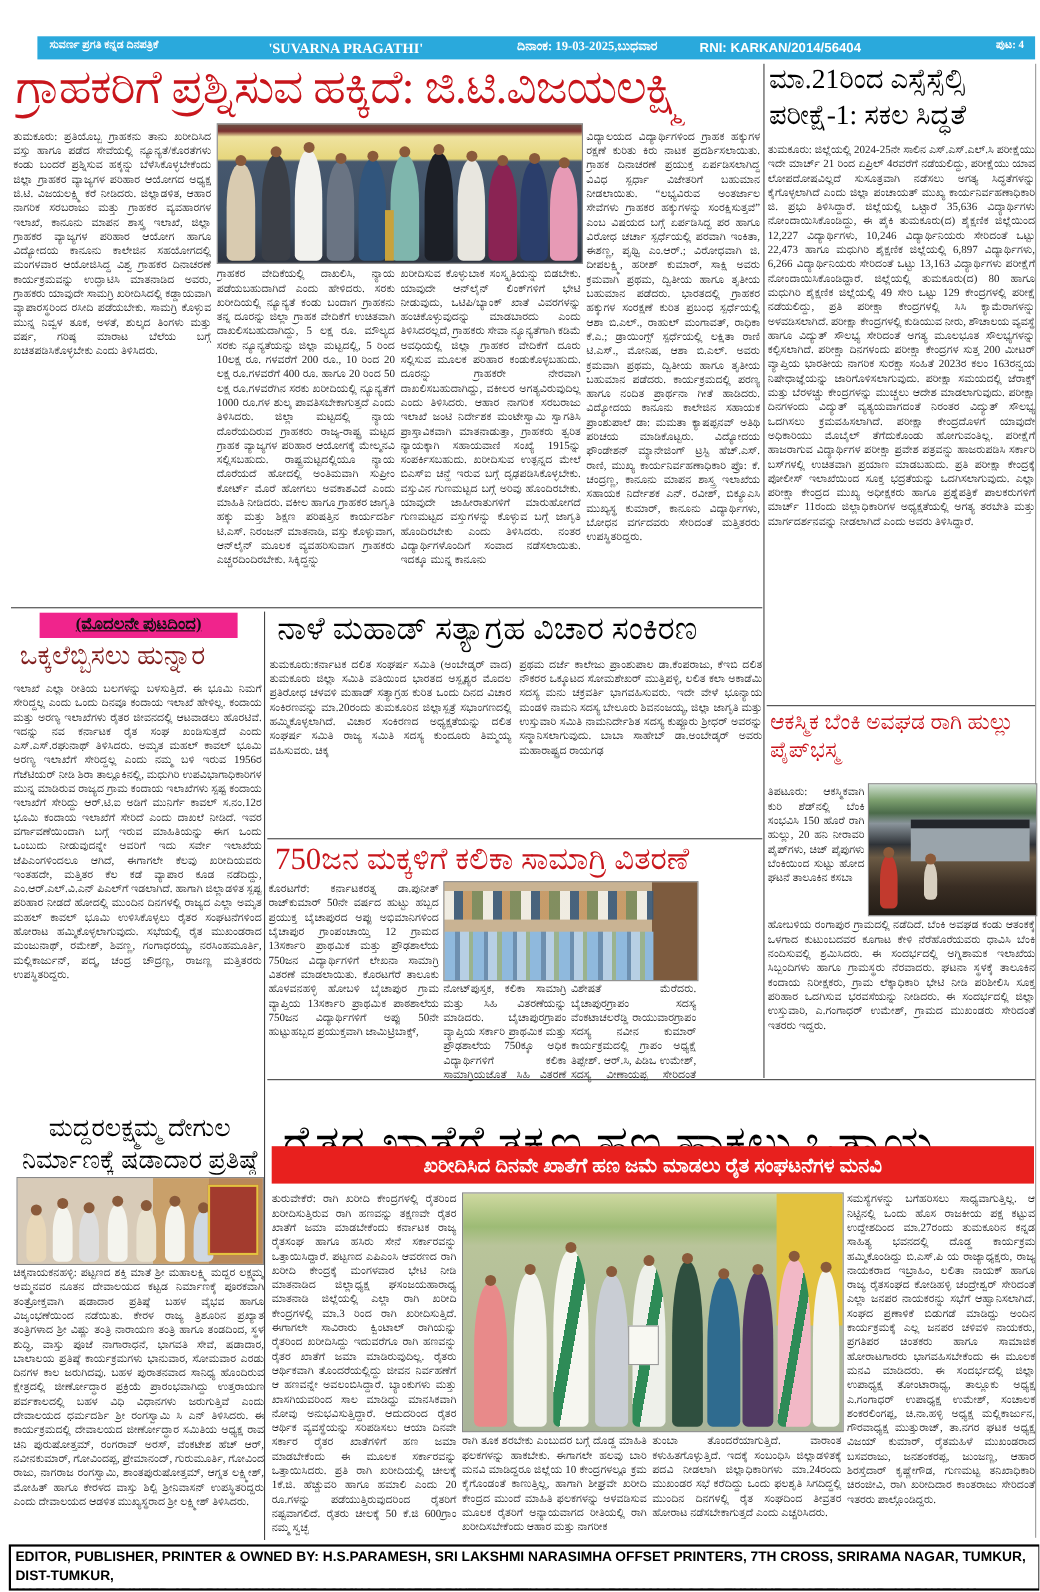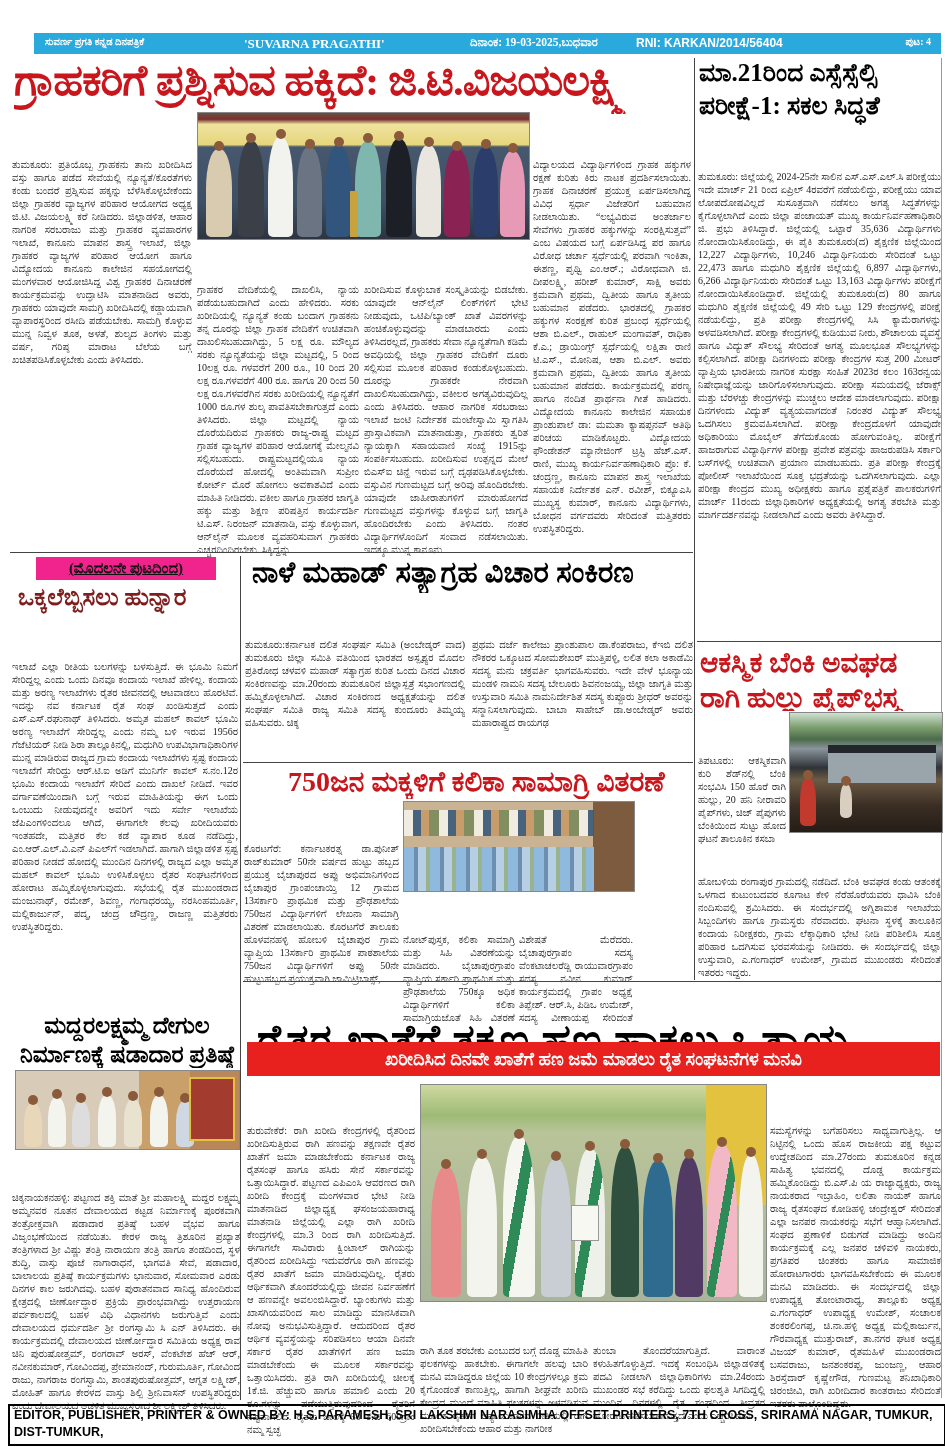--- a/index.html
+++ b/index.html
@@ -5,24 +5,24 @@
   html,body{margin:0;padding:0;background:#ffffff;}
   #page{position:relative;width:945px;height:1447px;background:#ffffff;overflow:hidden;
         font-family:"Liberation Serif", serif;color:#1a1a1a;}
   .bar{position:absolute;left:34px;top:33px;width:907px;height:21px;background:#2aa9dc;color:#ffffff;}
   .bar span{position:absolute;top:3px;white-space:nowrap;}
   .m-kn{left:11px;font-size:10px;font-weight:bold;}
   .m-en{left:210px;font-size:13px;font-weight:bold;font-family:"Liberation Serif",serif;}
   .m-date{left:436px;font-size:11.5px;font-weight:bold;}
   .m-rni{left:602px;font-size:12px;font-weight:bold;font-family:"Liberation Sans",sans-serif;}
   .m-page{right:10px;font-size:10px;font-weight:bold;}
-  .hl{position:absolute;font-weight:bold;overflow:hidden;}
+  .hl{position:absolute;font-weight:normal;overflow:hidden;}
   .red{color:#c8161c;}
   .col{position:absolute;font-size:10px;line-height:1.3;text-align:justify;overflow:hidden;
-       word-break:break-word;margin-top:40px;}
+       word-break:break-word;}
   .rule-v{position:absolute;width:1px;background:#444;}
   .rule-h{position:absolute;height:1px;background:#444;}
   .photo{position:absolute;overflow:hidden;border:1px solid #888;}
   .p{position:absolute;border-radius:45% 45% 5px 5px;}
   .p::before{content:"";position:absolute;top:-8px;left:50%;transform:translateX(-50%);
              width:10px;height:10px;border-radius:50%;background:#8a5a3a;}
   .tag{position:absolute;background:#f0248c;color:#111;font-weight:bold;font-size:15px;
        text-align:center;line-height:23px;overflow:hidden;}
   .banner{position:absolute;background:#e8201e;color:#ffffff;font-weight:bold;font-size:18px;
           text-align:center;line-height:34px;overflow:hidden;}
@@ -77,35 +77,35 @@
   <div class="tag" style="left:36px;top:557px;width:180px;height:23px;text-decoration:underline;">(ಮೊದಲನೇ ಪುಟದಿಂದ)</div>
   <div class="hl" style="left:18px;top:584px;width:214px;height:32px;font-size:24px;color:#7f1d1d;">ಒಕ್ಕಲೆಬ್ಬಿಸಲು ಹುನ್ನಾರ</div>
   <div class="col" style="left:12px;top:620px;width:226px;height:389px;">ಇಲಾಖೆ ಎಲ್ಲಾ ರೀತಿಯ ಬಲಗಳನ್ನು ಬಳಸುತ್ತಿದೆ. ಈ ಭೂಮಿ ನಿಮಗೆ ಸೇರಿದ್ದಲ್ಲ ಎಂದು ಒಂದು ದಿನವೂ ಕಂದಾಯ ಇಲಾಖೆ ಹೇಳಿಲ್ಲ. ಕಂದಾಯ ಮತ್ತು ಅರಣ್ಯ ಇಲಾಖೆಗಳು ರೈತರ ಜೀವನದಲ್ಲಿ ಆಟವಾಡಲು ಹೊರಟಿವೆ. ಇದನ್ನು ನವ ಕರ್ನಾಟಕ ರೈತ ಸಂಘ ಖಂಡಿಸುತ್ತದೆ ಎಂದು ಎಸ್.ಎಸ್.ರಘುನಾಥ್ ತಿಳಿಸಿದರು. ಅಮೃತ ಮಹಲ್ ಕಾವಲ್ ಭೂಮಿ ಅರಣ್ಯ ಇಲಾಖೆಗೆ ಸೇರಿದ್ದಲ್ಲ ಎಂದು ನಮ್ಮ ಬಳಿ ಇರುವ 1956ರ ಗೆಜೆಟಿಯರ್ ನೀಡಿ ಶಿರಾ ತಾಲ್ಲೂಕಿನಲ್ಲಿ, ಮಧುಗಿರಿ ಉಪವಿಭಾಗಾಧಿಕಾರಿಗಳ ಮುನ್ನ ಮಾಡಿರುವ ರಾಜ್ಯದ ಗ್ರಾಮ ಕಂದಾಯ ಇಲಾಖೆಗಳು ಸ್ಪಷ್ಟ ಕಂದಾಯ ಇಲಾಖೆಗೆ ಸೇರಿದ್ದು ಆರ್.ಟಿ.ಐ ಅಡಿಗೆ ಮುನಿರ್ಗೆ ಕಾವಲ್ ಸ.ನಂ.12ರ ಭೂಮಿ ಕಂದಾಯ ಇಲಾಖೆಗೆ ಸೇರಿದೆ ಎಂದು ದಾಖಲೆ ನೀಡಿದೆ. ಇವರ ವರ್ಗಾವಣೆಯಿಂದಾಗಿ ಬಗ್ಗೆ ಇರುವ ಮಾಹಿತಿಯನ್ನು ಈಗ ಒಂದು ಒಂಬುದು ನೀಡುವುದನ್ನೇ ಅವರಿಗೆ ಇದು ಸರ್ವೇ ಇಲಾಖೆಯ ಜೆಪಿಎಂಗಳಿಂದಲೂ ಆಗಿದೆ, ಈಗಾಗಲೇ ಕೆಲವು ಖರೀದಿಯವರು ಇಂತಹದೇ, ಮತ್ತಿತರ ಕೆಲ ಕಡೆ ವ್ಯಾಪಾರ ಕೂಡ ನಡೆದಿದ್ದು, ಎಂ.ಆರ್.ಎಲ್.ವಿ.ಎನ್ ಪಿಎಲ್‌ಗೆ ಇಡಲಾಗಿದೆ. ಹಾಗಾಗಿ ಜಿಲ್ಲಾಡಳಿತ ಸ್ಪಷ್ಟ ಪರಿಹಾರ ನೀಡದೆ ಹೋದಲ್ಲಿ ಮುಂದಿನ ದಿನಗಳಲ್ಲಿ ರಾಜ್ಯದ ಎಲ್ಲಾ ಅಮೃತ ಮಹಲ್ ಕಾವಲ್ ಭೂಮಿ ಉಳಿಸಿಕೊಳ್ಳಲು ರೈತರ ಸಂಘಟನೆಗಳಿಂದ ಹೋರಾಟ ಹಮ್ಮಿಕೊಳ್ಳಲಾಗುವುದು. ಸಭೆಯಲ್ಲಿ ರೈತ ಮುಖಂಡರಾದ ಮಂಜುನಾಥ್, ರಮೇಶ್, ಶಿವಣ್ಣ, ಗಂಗಾಧರಯ್ಯ, ನರಸಿಂಹಮೂರ್ತಿ, ಮಲ್ಲಿಕಾರ್ಜುನ್, ಪದ್ಮ, ಚಂದ್ರ ಚೌದ್ರಣ್ಣ, ರಾಜಣ್ಣ ಮತ್ತಿತರರು ಉಪಸ್ಥಿತರಿದ್ದರು.</div>
   <div class="rule-v" style="left:240px;top:556px;height:844px;"></div>
 
   <div class="hl" style="left:252px;top:556px;width:440px;height:37px;font-size:29px;color:#000;white-space:nowrap;">ನಾಳೆ ಮಹಾಡ್ ಸತ್ಯಾಗ್ರಹ ವಿಚಾರ ಸಂಕಿರಣ</div>
   <div class="col" style="left:245px;top:598px;width:220px;height:161px;">ತುಮಕೂರು:ಕರ್ನಾಟಕ ದಲಿತ ಸಂಘರ್ಷ ಸಮಿತಿ (ಅಂಬೇಡ್ಕರ್ ವಾದ) ತುಮಕೂರು ಜಿಲ್ಲಾ ಸಮಿತಿ ವತಿಯಿಂದ ಭಾರತದ ಅಸ್ಪೃಶ್ಯರ ಮೊದಲ ಪ್ರತಿರೋಧ ಚಳವಳಿ ಮಹಾಡ್ ಸತ್ಯಾಗ್ರಹ ಕುರಿತ ಒಂದು ದಿನದ ವಿಚಾರ ಸಂಕಿರಣವನ್ನು ಮಾ.20ರಂದು ತುಮಕೂರಿನ ಜಿಲ್ಲಾಸ್ಪತ್ರೆ ಸಭಾಂಗಣದಲ್ಲಿ ಹಮ್ಮಿಕೊಳ್ಳಲಾಗಿದೆ. ವಿಚಾರ ಸಂಕಿರಣದ ಅಧ್ಯಕ್ಷತೆಯನ್ನು ದಲಿತ ಸಂಘರ್ಷ ಸಮಿತಿ ರಾಜ್ಯ ಸಮಿತಿ ಸದಸ್ಯ ಕುಂದೂರು ತಿಮ್ಮಯ್ಯ ವಹಿಸುವರು. ಚಿಕ್ಕ</div>
   <div class="col" style="left:472px;top:598px;width:221px;height:161px;">ಪ್ರಥಮ ದರ್ಜೆ ಕಾಲೇಜು ಪ್ರಾಂಶುಪಾಲ ಡಾ.ಕೆಂಪರಾಜು, ಕೆಇಬಿ ದಲಿತ ನೌಕರರ ಒಕ್ಕೂಟದ ಸೋಮಶೇಖರ್ ಮುತ್ತಿಪಳ್ಳಿ, ಲಲಿತ ಕಲಾ ಅಕಾಡೆಮಿ ಸದಸ್ಯ ಮನು ಚಕ್ರವರ್ತಿ ಭಾಗವಹಿಸುವರು. ಇದೇ ವೇಳೆ ಭೂನ್ಯಾಯ ಮಂಡಳಿ ನಾಮನಿ ಸದಸ್ಯ ಬೇಲೂರು ಶಿವನಂಜಯ್ಯ, ಜಿಲ್ಲಾ ಜಾಗೃತಿ ಮತ್ತು ಉಸ್ತುವಾರಿ ಸಮಿತಿ ನಾಮನಿರ್ದೇಶಿತ ಸದಸ್ಯ ಕುಪ್ಪೂರು ಶ್ರೀಧರ್ ಅವರನ್ನು ಸನ್ಮಾನಿಸಲಾಗುವುದು. ಬಾಬಾ ಸಾಹೇಬ್ ಡಾ.ಅಂಬೇಡ್ಕರ್ ಅವರು ಮಹಾರಾಷ್ಟ್ರದ ರಾಯಗಢ</div>
 
   <div class="rule-h" style="left:243px;top:762px;width:450px;"></div>
-  <div class="hl red" style="left:250px;top:766px;width:443px;height:33px;font-size:28px;white-space:nowrap;margin-left:38px;">750ಜನ ಮಕ್ಕಳಿಗೆ ಕಲಿಕಾ ಸಾಮಾಗ್ರಿ ವಿತರಣೆ</div>
+  <div class="hl red" style="left:250px;top:766px;width:443px;height:33px;font-size:28px;white-space:nowrap;">750ಜನ ಮಕ್ಕಳಿಗೆ ಕಲಿಕಾ ಸಾಮಾಗ್ರಿ ವಿತರಣೆ</div>
   <div class="col" style="left:244px;top:802px;width:155px;height:182px;">ಕೊರಟಗೆರೆ: ಕರ್ನಾಟಕರತ್ನ ಡಾ.ಪುನೀತ್ ರಾಜ್‌ಕುಮಾರ್ 50ನೇ ವರ್ಷದ ಹುಟ್ಟು ಹಬ್ಬದ ಪ್ರಯುಕ್ತ ಬೈಚಾಪುರದ ಅಪ್ಪು ಅಭಿಮಾನಿಗಳಿಂದ ಬೈಚಾಪುರ ಗ್ರಾಂಪಂಚಾಯ್ತಿ 12 ಗ್ರಾಮದ 13ಸರ್ಕಾರಿ ಪ್ರಾಥಮಿಕ ಮತ್ತು ಪ್ರೌಢಶಾಲೆಯ 750ಜನ ವಿದ್ಯಾರ್ಥಿಗಳಿಗೆ ಲೇಖನಾ ಸಾಮಾಗ್ರಿ ವಿತರಣೆ ಮಾಡಲಾಯಿತು. ಕೊರಟಗೆರೆ ತಾಲೂಕು ಹೊಳವನಹಳ್ಳಿ ಹೋಬಳಿ ಬೈಚಾಪುರ ಗ್ರಾಮ ವ್ಯಾಪ್ತಿಯ 13ಸರ್ಕಾರಿ ಪ್ರಾಥಮಿಕ ಪಾಠಶಾಲೆಯ 750ಜನ ವಿದ್ಯಾರ್ಥಿಗಳಿಗೆ ಅಪ್ಪು 50ನೇ ಹುಟ್ಟುಹಬ್ಬದ ಪ್ರಯುಕ್ತವಾಗಿ ಜಾಮಿಟ್ರಿಬಾಕ್ಸ್,</div>
 
   <div class="photo" style="left:403px;top:801px;width:230px;height:89px;
        background:linear-gradient(90deg,#c9b393 0 82%,#7d5b3e 82% 100%),linear-gradient(180deg,#c9b393,#b9a383);">
     <div style="position:absolute;left:0;top:8px;width:190px;height:26px;
          background:repeating-linear-gradient(90deg,#f4f2ea 0 9px,#3a5a7a 9px 17px,#c79a66 17px 25px,#7a8a5a 25px 35px);opacity:.9;"></div>
     <div style="position:absolute;left:0;bottom:0;width:190px;height:44px;
          background:repeating-linear-gradient(90deg,#8fb9dd 0 10px,#6d8faf 10px 14px,#b7cfe4 14px 22px,#9ab38f 22px 26px);"></div>
   </div>
   <div class="col" style="left:403px;top:893px;width:112px;height:92px;">ನೋಟ್‌ಪುಸ್ತಕ, ಕಲಿಕಾ ಸಾಮಾಗ್ರಿ ಮತ್ತು ಸಿಹಿ ವಿತರಣೆಯನ್ನು ಮಾಡಿದರು. ಬೈಚಾಪುರಗ್ರಾಪಂ ವ್ಯಾಪ್ತಿಯ ಸರ್ಕಾರಿ ಪ್ರಾಥಮಿಕ ಮತ್ತು ಪ್ರೌಢಶಾಲೆಯ 750ಕ್ಕೂ ಅಧಿಕ ವಿದ್ಯಾರ್ಥಿಗಳಿಗೆ ಕಲಿಕಾ ಸಾಮಾಗ್ರಿಯಜೊತೆ ಸಿಹಿ ವಿತರಣೆ ಮಾಡಿ</div>
   <div class="col" style="left:519px;top:893px;width:114px;height:92px;">ವಿಶೇಷತೆ ಮೆರೆದರು. ಬೈಚಾಪುರಗ್ರಾಪಂ ಸದಸ್ಯ ವೆಂಕಟಾಚಲರೆಡ್ಡಿ ರಾಯುವಾರಗ್ರಾಪಂ ಸದಸ್ಯ ನವೀನ ಕುಮಾರ್ ಕಾರ್ಯಕ್ರಮದಲ್ಲಿ ಗ್ರಾಪಂ ಅಧ್ಯಕ್ಷೆ ತಿಪ್ಪೇಶ್. ಆರ್.ಸಿ, ಪಿಡಿಒ ಉಮೇಶ್, ಸದಸ್ಯ ವೀಣಾಯಪ್ಪ ಸೇರಿದಂತೆ ಇತರರಿದ್ದರು.</div>
 
   <div class="rule-h" style="left:697px;top:641px;width:244px;"></div>
-  <div class="hl red" style="left:700px;top:645px;width:240px;height:66px;font-size:28px;line-height:1.25;">ಆಕಸ್ಮಿಕ ಬೆಂಕಿ ಅವಘಡ ರಾಗಿ ಹುಲ್ಲು ಪೈಪ್‌ಭಸ್ಮ</div>
+  <div class="hl red" style="left:700px;top:645px;width:240px;height:66px;font-size:20px;line-height:1.25;">ಆಕಸ್ಮಿಕ ಬೆಂಕಿ ಅವಘಡ ರಾಗಿ ಹುಲ್ಲು ಪೈಪ್‌ಭಸ್ಮ</div>
   <div class="col" style="left:698px;top:714px;width:88px;height:118px;">ತಿಪಟೂರು: ಆಕಸ್ಮಿಕವಾಗಿ ಕುರಿ ಶೆಡ್‌ನಲ್ಲಿ ಬೆಂಕಿ ಸಂಭವಿಸಿ 150 ಹೊರೆ ರಾಗಿ ಹುಲ್ಲು, 20 ಹನಿ ನೀರಾವರಿ ಪೈಪ್‌ಗಳು, ಚಿಜ್ ಪೈಪುಗಳು ಬೆಂಕಿಯಿಂದ ಸುಟ್ಟು ಹೋದ ಘಟನೆ ತಾಲೂಕಿನ ಕಸಬಾ</div>
   <div class="photo" style="left:789px;top:712px;width:152px;height:119px;
        background:linear-gradient(180deg,#cfe0d2 0%,#7da06f 12%,#4b6b4a 22%,#8a949b 30%,#2f3338 46%,#6b5a44 56%,#3a2e24 78%,#241d16 100%);">
     <div style="position:absolute;left:38px;top:32px;width:108px;height:30px;background:#9aa4ab;border-top:8px solid #23262b;"></div>
     <div class="p" style="left:10px;bottom:6px;width:16px;height:48px;background:#c23a2e;"></div>
     <div class="p" style="left:50px;bottom:14px;width:12px;height:34px;background:#d8cfc0;"></div>
   </div>
   <div class="col" style="left:698px;top:835px;width:243px;height:147px;">ಹೋಬಳಿಯ ರಂಗಾಪುರ ಗ್ರಾಮದಲ್ಲಿ ನಡೆದಿದೆ. ಬೆಂಕಿ ಅವಘಡ ಕಂಡು ಆತಂಕಕ್ಕೆ ಒಳಗಾದ ಕುಟುಂಬದವರ ಕೂಗಾಟ ಕೇಳಿ ನೆರೆಹೊರೆಯವರು ಧಾವಿಸಿ ಬೆಂಕಿ ನಂದಿಸುವಲ್ಲಿ ಶ್ರಮಿಸಿದರು. ಈ ಸಂದರ್ಭದಲ್ಲಿ ಅಗ್ನಿಶಾಮಕ ಇಲಾಖೆಯ ಸಿಬ್ಬಂದಿಗಳು ಹಾಗೂ ಗ್ರಾಮಸ್ಥರು ನೆರವಾದರು. ಘಟನಾ ಸ್ಥಳಕ್ಕೆ ತಾಲೂಕಿನ ಕಂದಾಯ ನಿರೀಕ್ಷಕರು, ಗ್ರಾಮ ಲೆಕ್ಕಾಧಿಕಾರಿ ಭೇಟಿ ನೀಡಿ ಪರಿಶೀಲಿಸಿ ಸೂಕ್ತ ಪರಿಹಾರ ಒದಗಿಸುವ ಭರವಸೆಯನ್ನು ನೀಡಿದರು. ಈ ಸಂದರ್ಭದಲ್ಲಿ ಜಿಲ್ಲಾ ಉಸ್ತುವಾರಿ, ಎ.ಗಂಗಾಧರ್ ಉಮೇಶ್, ಗ್ರಾಮದ ಮುಖಂಡರು ಸೇರಿದಂತೆ ಇತರರು ಇದ್ದರು.</div>
 
   <div class="rule-h" style="left:243px;top:981px;width:698px;"></div>

